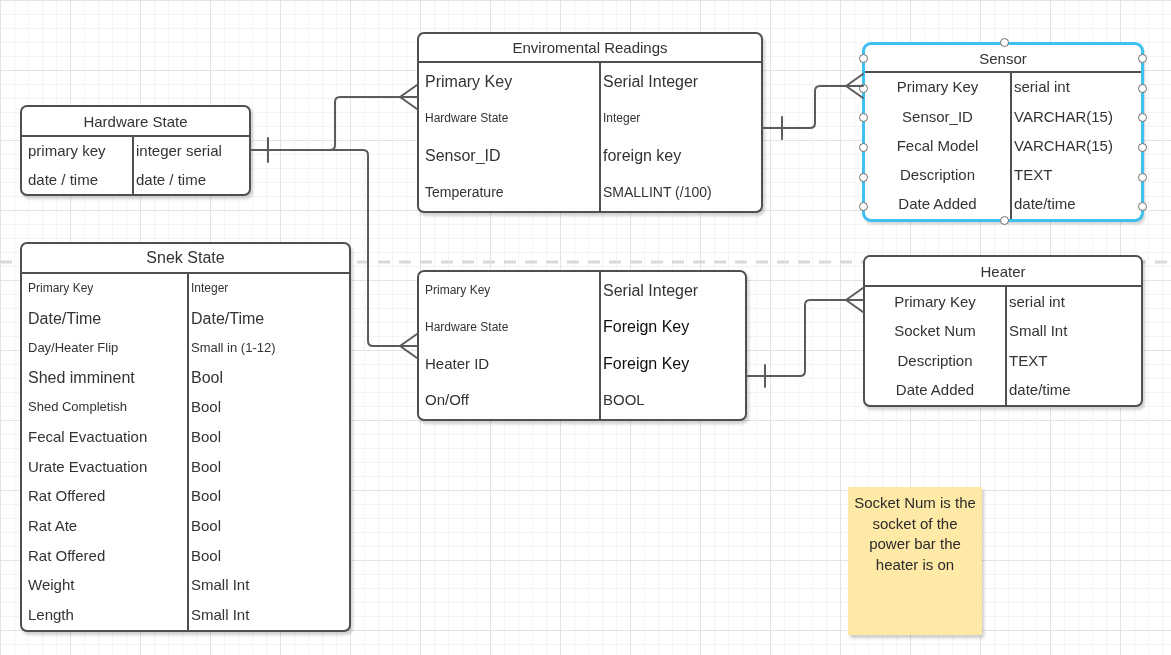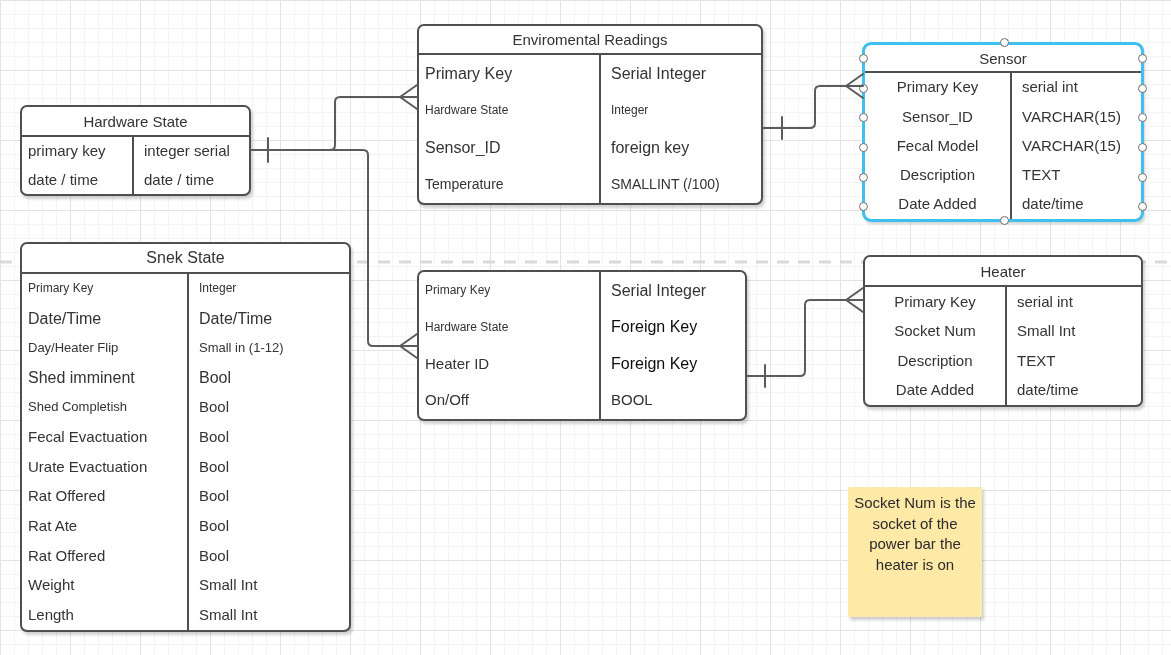--- a/index.html
+++ b/index.html
@@ -15,21 +15,21 @@
   #underlay{z-index:1}
   .tbl{position:absolute;z-index:2;background:#fff;border:2px solid #4f4f4f;border-radius:7px;
        box-shadow:2px 3px 3px rgba(0,0,0,.18);display:flex;flex-direction:column;box-sizing:border-box}
   .ttl{flex:0 0 auto;display:flex;align-items:center;justify-content:center;
        border-bottom:2px solid #4f4f4f;font-size:15px;color:#333}
   .tbody{flex:1;position:relative;display:flex;flex-direction:column}
   .divider{position:absolute;top:0;bottom:0;width:2px;background:#4f4f4f;z-index:1}
   .row{flex:1;display:flex;align-items:center;min-height:0}
   .cell{padding:0 6px;white-space:nowrap;overflow:hidden;line-height:1.1}
   .fld{flex:0 0 auto;box-sizing:border-box}
-  .typ{flex:1;box-sizing:border-box;padding-left:12px}
+  .typ{flex:1;box-sizing:border-box;padding-left:4px}
   .ctr{text-align:center}
   .s12{font-size:12px}.s13{font-size:13px}.s14{font-size:14px}.s15{font-size:15px}.s16{font-size:16px}
   .dark{color:#0d0d0d}
   .t-hw .fld{width:110px}
   .t-er .fld{width:180px}
   .t-sn .fld{width:145px}
   .t-sk .fld{width:165px}
   .t-hs .fld{width:180px}
   .t-ht .fld{width:140px}
   .sel-outline{position:absolute;inset:-3px;border:3px solid #3fc0f0;border-radius:9px;pointer-events:none;z-index:3}
@@ -56,21 +56,21 @@
         <div class="cell fld s15">primary key</div>
         <div class="cell typ s15">integer serial</div>
       </div>
       <div class="row">
         <div class="cell fld s15">date / time</div>
         <div class="cell typ s15">date / time</div>
       </div>
     </div>
   </div>
 
-  <div class="tbl t-er" style="left:417px;top:24px;width:346px;height:181px">
+  <div class="tbl t-er" style="left:417px;top:32px;width:346px;height:181px">
     <div class="ttl" style="height:27px">Enviromental Readings</div>
     <div class="tbody">
       <div class="divider" style="left:180px"></div>
       <div class="row">
         <div class="cell fld s16">Primary Key</div>
         <div class="cell typ s16">Serial Integer</div>
       </div>
       <div class="row">
         <div class="cell fld s12">Hardware State</div>
         <div class="cell typ s12">Integer</div>
@@ -222,21 +222,21 @@
         <div class="cell fld ctr s15">Description</div>
         <div class="cell typ s15">TEXT</div>
       </div>
       <div class="row">
         <div class="cell fld ctr s15">Date Added</div>
         <div class="cell typ s15">date/time</div>
       </div>
     </div>
   </div>
 
-  <div class="note" style="left:848px;top:487px;width:134px;height:130px">
+  <div class="note" style="left:848px;top:487px;width:134px;height:148px">
     <span>Socket Num is the socket of the power bar the heater is on</span>
   </div>
 
   <svg class="layer" style="z-index:5" width="1171" height="655">
     <g stroke="#5b5b5b" stroke-width="2" fill="none" stroke-linecap="round">
 
       <path d="M251,150 H330 Q335,150 335,145 V102 Q335,97 340,97 H417"></path>
       <path d="M400,97 L417,85 M400,97 L417,109"></path>
 
       <path d="M251,150 H363 Q368,150 368,155 V341 Q368,346 373,346 H417"></path>

